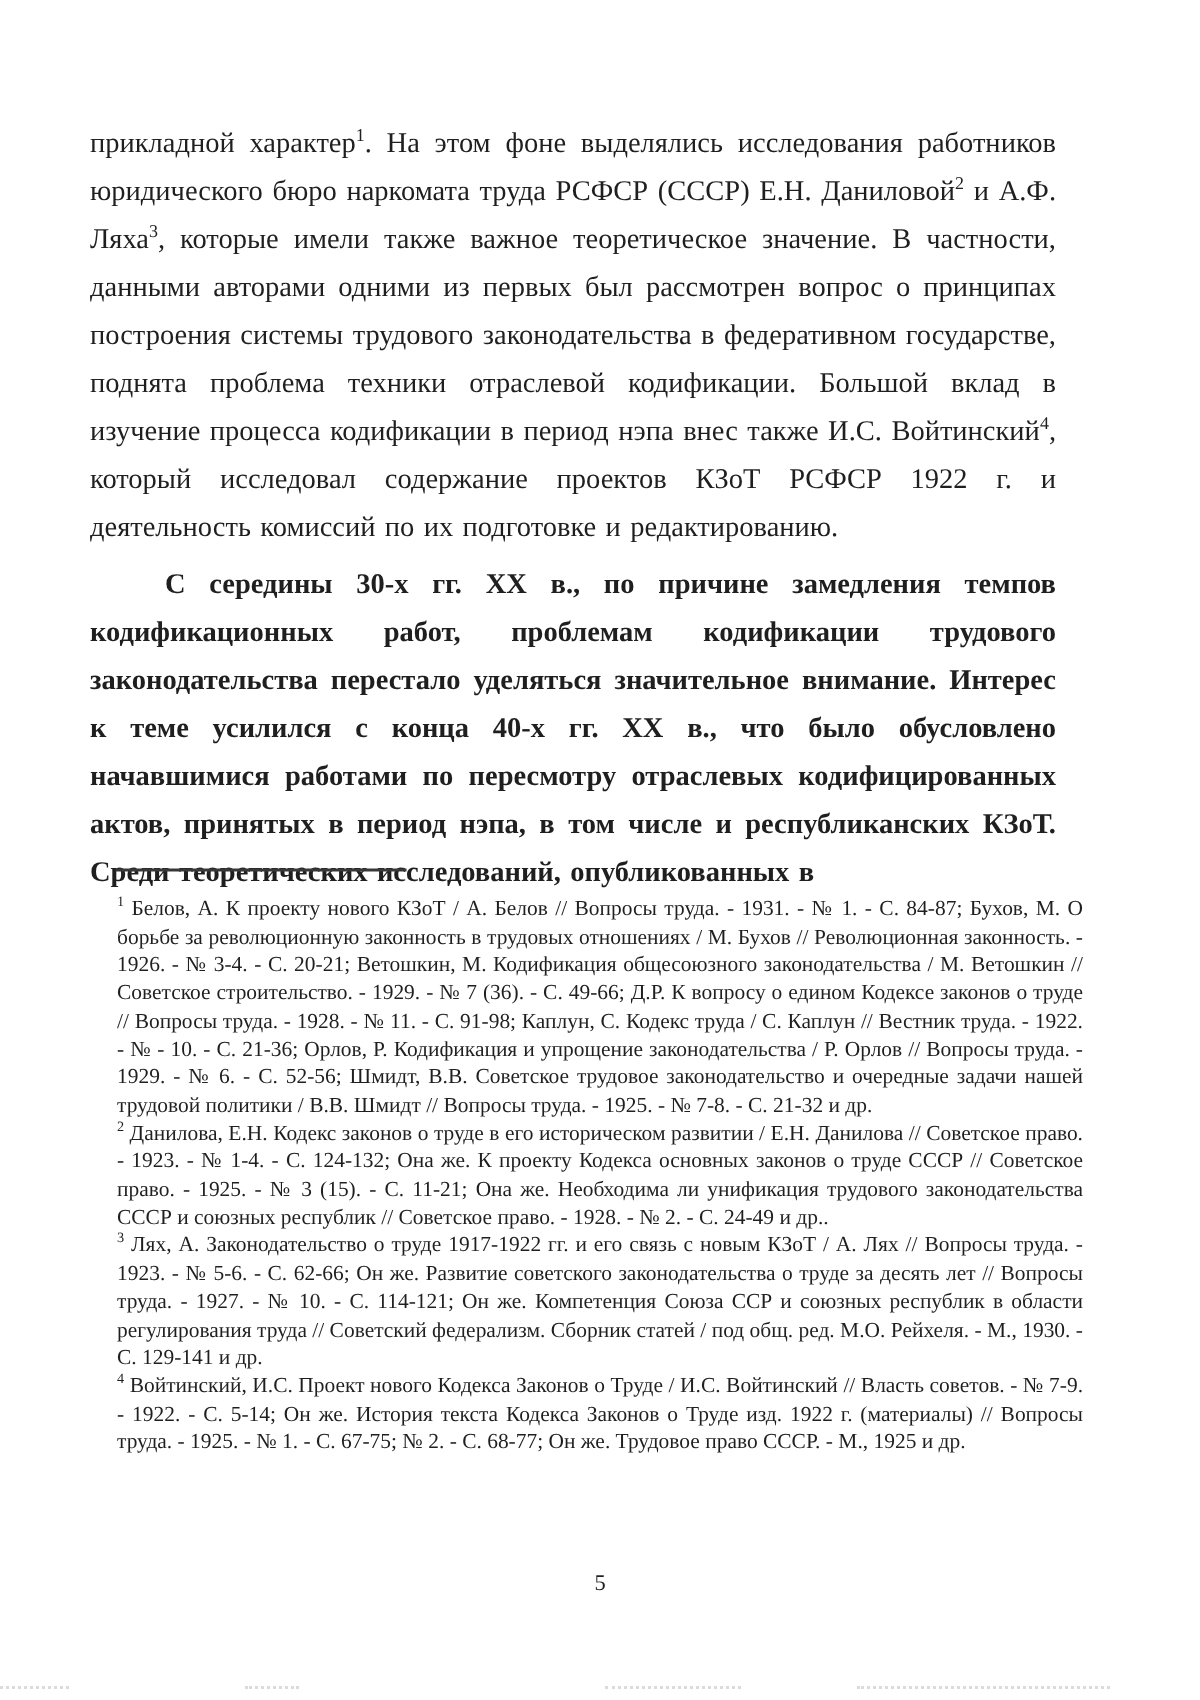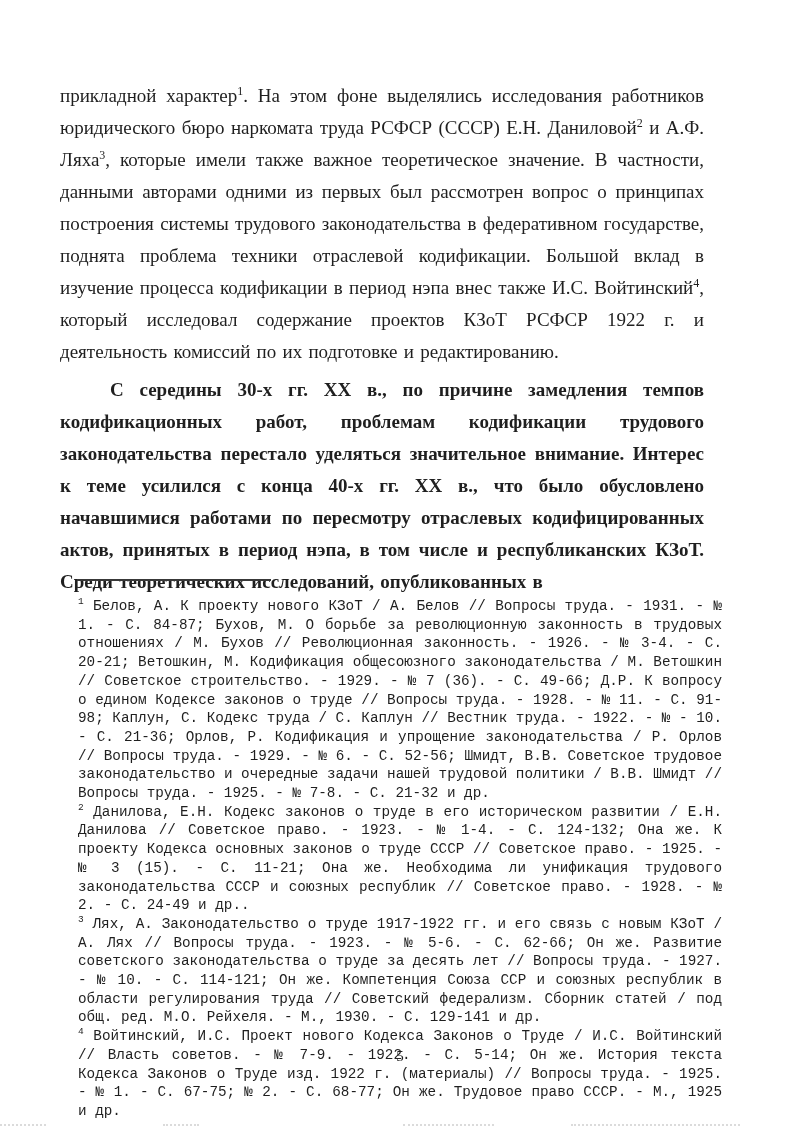--- a/index.html
+++ b/index.html
@@ -44,21 +44,20 @@
     top: 579px;
     width: 194px;
     height: 2px;
     background: var(--separator-color, #383838);
   }
   .footnotes {
     position: absolute;
     left: 78px;
     width: 644px;
     top: 597px;
-    font-family: Liberation Mono, monospace;
   }
   .footnote {
     margin: 0;
     font-size: 14.3px;
     line-height: 18.7px;
     text-align: justify;
   }
   .footnote sup {
     font-size: 9.5px;
     line-height: 0;

